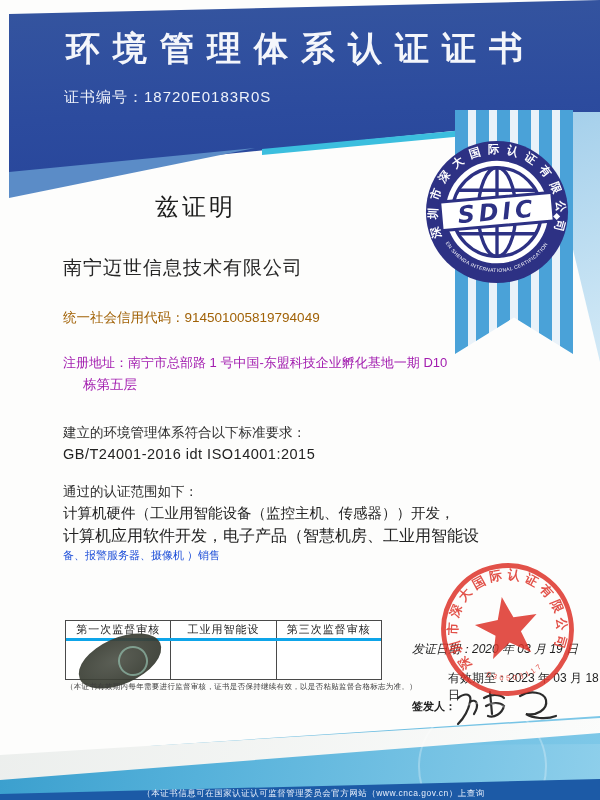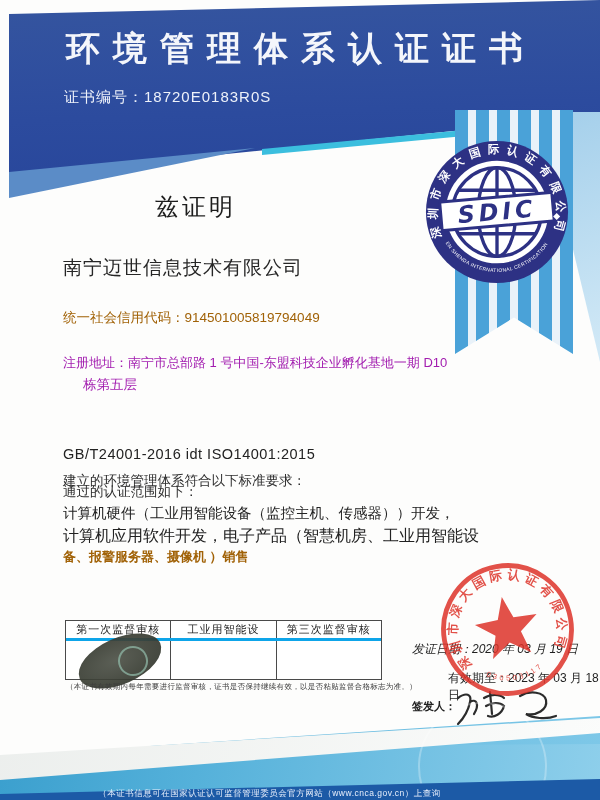--- a/index.html
+++ b/index.html
@@ -31,26 +31,26 @@
     clip-path:polygon(0 0,100% 0,100% 100%,50% 85%,0 100%);
     box-shadow:0 2px 4px rgba(0,0,0,.15);}
   .logo{left:423px;top:138px;width:148px;height:148px;}
 
   
   .declare{left:155px;top:191px;font-size:24px;letter-spacing:3px;color:#1d1d1d;}
   .company{left:63px;top:255px;font-size:19px;letter-spacing:1px;color:#262626;}
   .credit{left:63px;top:309px;font-size:13.5px;color:#a16207;}
   .addr1{left:63px;top:354px;font-size:13px;color:#a21caf;}
   .addr2{left:63px;top:376px;font-size:13.5px;color:#a21caf;margin-left:20px;}
-  .stdintro{left:63px;top:424px;font-size:13.5px;color:#2e2e2e;margin-top:48px;}
+  .stdintro{left:63px;top:424px;font-size:13.5px;color:#2e2e2e;}
   .stdcode{left:63px;top:446px;font-size:14.5px;letter-spacing:.5px;color:#222;}
   .scopeintro{left:63px;top:483px;font-size:13.5px;color:#2e2e2e;}
   .scope1{left:63px;top:504px;font-size:14.5px;color:#222;}
   .scope2{left:63px;top:526px;font-size:16px;color:#222;}
-  .scope3{left:63px;top:548px;font-size:13px;color:#a16207;font-weight:bold;}
+  .scope3{left:63px;top:548px;font-size:11px;color:#1d4ed8;}
 
   
   .audit-table{left:65px;top:620px;width:315px;height:58px;border:1px solid #4a4a4a;
     display:flex;flex-direction:column;background:#fff;}
   .tr{display:flex;flex:0 0 auto;}
   .tr.head{height:17px;border-bottom:3px solid #0ea5e9;}
   .tr.body{flex:1;}
   .td{flex:1;border-right:1px solid #4a4a4a;display:flex;align-items:center;justify-content:center;
     font-size:11px;color:#1d1d1d;letter-spacing:1px;}
   .td:last-child{border-right:none;}
@@ -78,21 +78,21 @@
     background:linear-gradient(100deg,#4aa9d4,#7ec8e8);}
   .footer-stripe{left:0;top:0;width:600px;height:800px;
     clip-path:polygon(0px 755px,600px 718px,600px 733px,0px 780px);
     background:linear-gradient(100deg,#e9ecea,#fbfcfb);}
   .footer-wm{left:418px;top:702px;width:125px;height:125px;border-radius:50%;
     border:2px solid rgba(255,255,255,.28);}
   .footer-navy{left:0;top:0;width:600px;height:800px;
     clip-path:polygon(0px 794px,600px 779px,600px 800px,0px 800px);
     background:#1c5aa6;}
   .footer-note{left:0;top:788px;width:539px;text-align:center;font-size:8.5px;
-    color:#e6eefb;letter-spacing:.5px;}
+    color:#e6eefb;letter-spacing:.5px;padding-left:44px;}
 </style>
 </head>
 <body>
 
 <div class="page">
 
   <div class="abs band-dark"></div>
   <div class="abs band-mid"></div>
   <div class="abs band-cyan"></div>
   <div class="abs right-wedge"></div>

